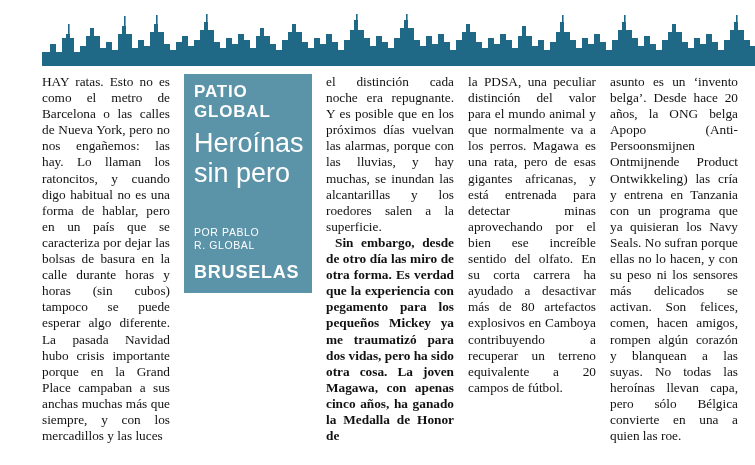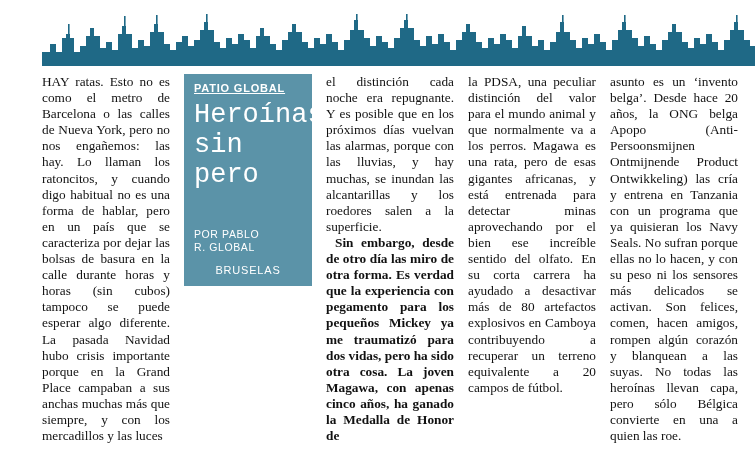--- a/index.html
+++ b/index.html
@@ -69,53 +69,51 @@
   .headbox {
     background: #5b93a8;
     width: 128px;
     padding: 0;
     color: #ffffff;
     box-sizing: border-box;
   }
   .kicker {
     font-family: "Liberation Sans", sans-serif;
     font-weight: bold;
-    font-size: 11px;
+    font-size: 17px;
     letter-spacing: 0.8px;
     padding: 8px 10px 4px 10px;
     color: #ffffff;
-    text-decoration: underline;
   }
   .headline {
-    font-family: Liberation Mono, monospace;
+    font-family: Liberation Sans, sans-serif;
     font-size: 27px;
     line-height: 30px;
     padding: 2px 10px 14px 10px;
     color: #ffffff;
   }
   .byline-gap {
     height: 24px;
   }
   .byline {
     font-family: "Liberation Sans", sans-serif;
     font-weight: normal;
     font-size: 10.5px;
     line-height: 13px;
     letter-spacing: 0.6px;
     padding: 0 10px 6px 10px;
     color: #ffffff;
   }
   .dateline {
     font-family: "Liberation Sans", sans-serif;
-    font-weight: normal;
-    font-size: 11px;
+    font-weight: bold;
+    font-size: 18px;
     letter-spacing: 0.8px;
     padding: 4px 10px 10px 10px;
     color: #ffffff;
-    text-align: center;
   }
 </style>
 </head>
 <body>
 
 <div class="page">
 
   <div class="skyline-wrap">
     <svg viewBox="0 0 727 52" preserveAspectRatio="none">
       <path fill="#1f6986" d="

